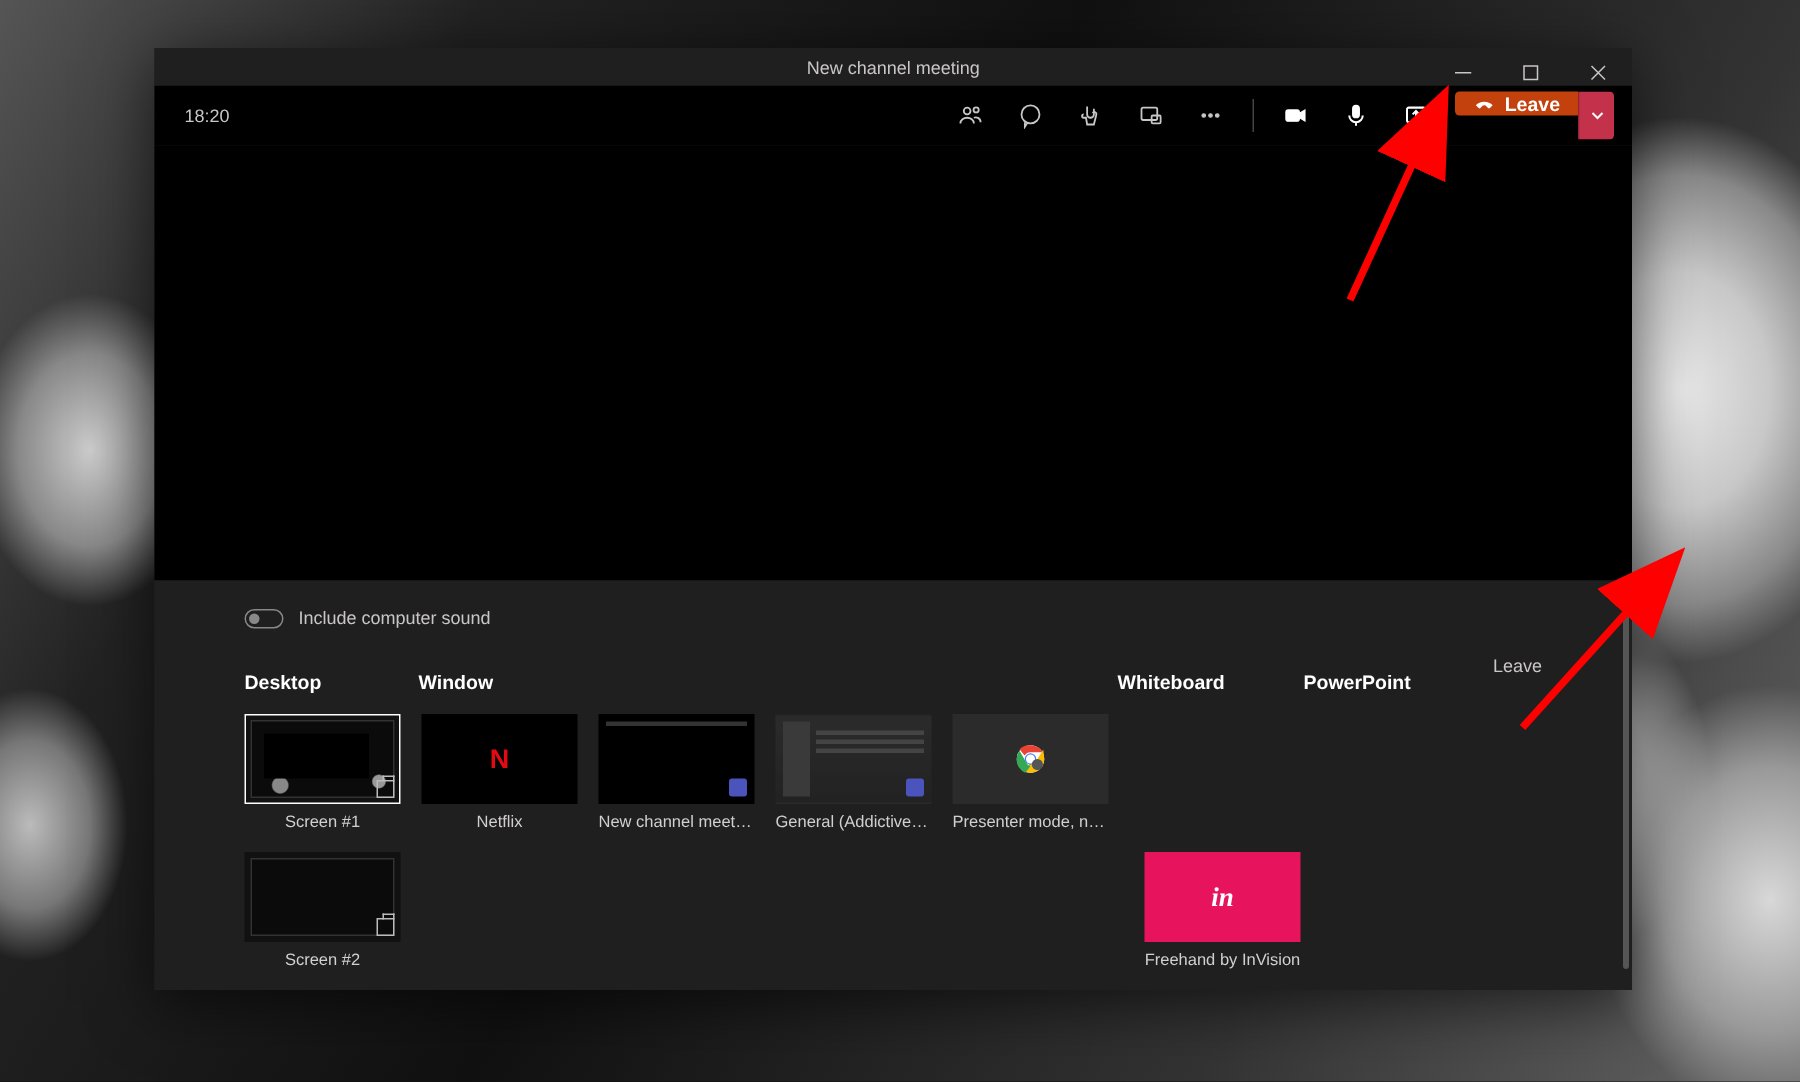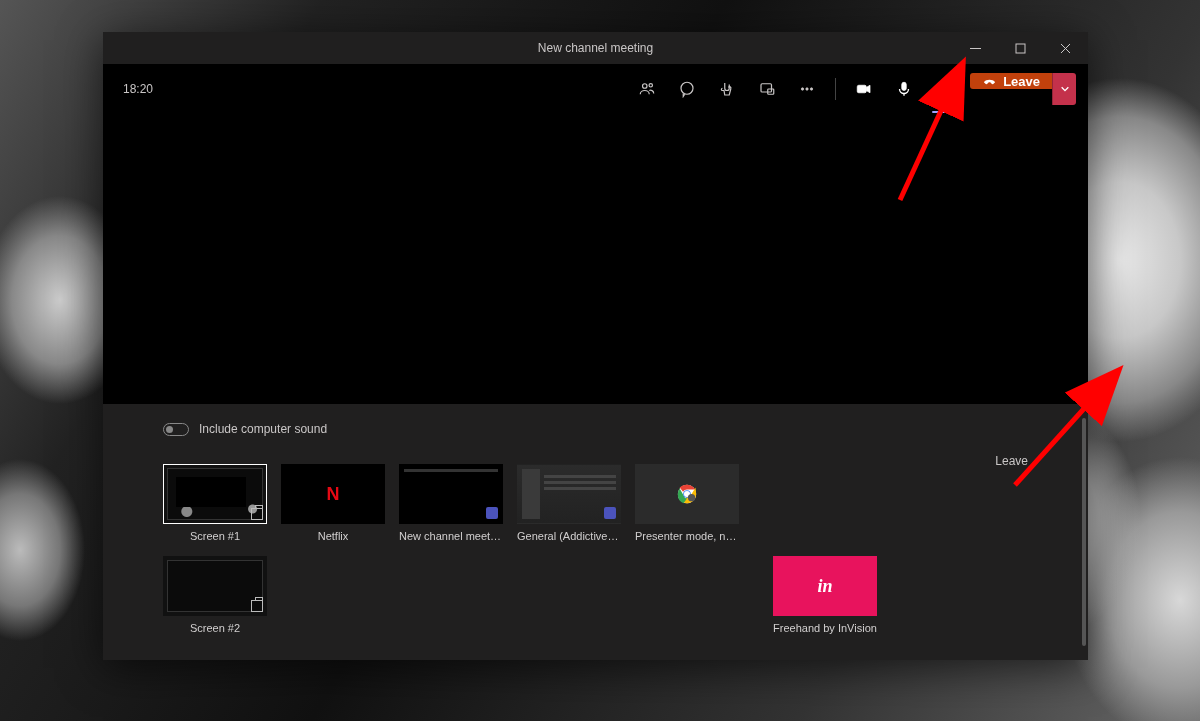--- a/index.html
+++ b/index.html
@@ -315,20 +315,26 @@
   </div>
 
   <div class="video-area"></div>
 
   <div class="share-tray">
     <div class="sound-row">
       <div class="toggle"></div>
       <span>Include computer sound</span>
     </div>
 
+    <div class="columns">
+      <div class="col-head">Desktop</div>
+      <div class="col-head">Window</div>
+      <div class="col-head">Whiteboard</div>
+      <div class="col-head">PowerPoint</div>
+    </div>
 
     <span class="browse-link">Leave</span>
 
     <div class="tiles-row">
       <div class="tile">
         <div class="thumb selected">
           <div class="screen-content"></div>
           <div class="badge"></div>
         </div>
         <div class="tile-label">Screen #1</div>
@@ -382,21 +388,21 @@
       <div class="tile">
         <div class="thumb">
           <div class="screen-content blank"></div>
           <div class="badge"></div>
         </div>
         <div class="tile-label">Screen #2</div>
       </div>
 
       <div style="width:464px"></div>
 
-      <div class="tile" style="margin-left:14px">
+      <div class="tile" style="margin-left:4px">
         <div class="thumb invision">
           <span class="in-icon">in</span>
         </div>
         <div class="tile-label" style="max-width:120px">Freehand by InVision</div>
       </div>
     </div>
 
     <div class="tray-scroll"></div>
   </div>
 </div>

